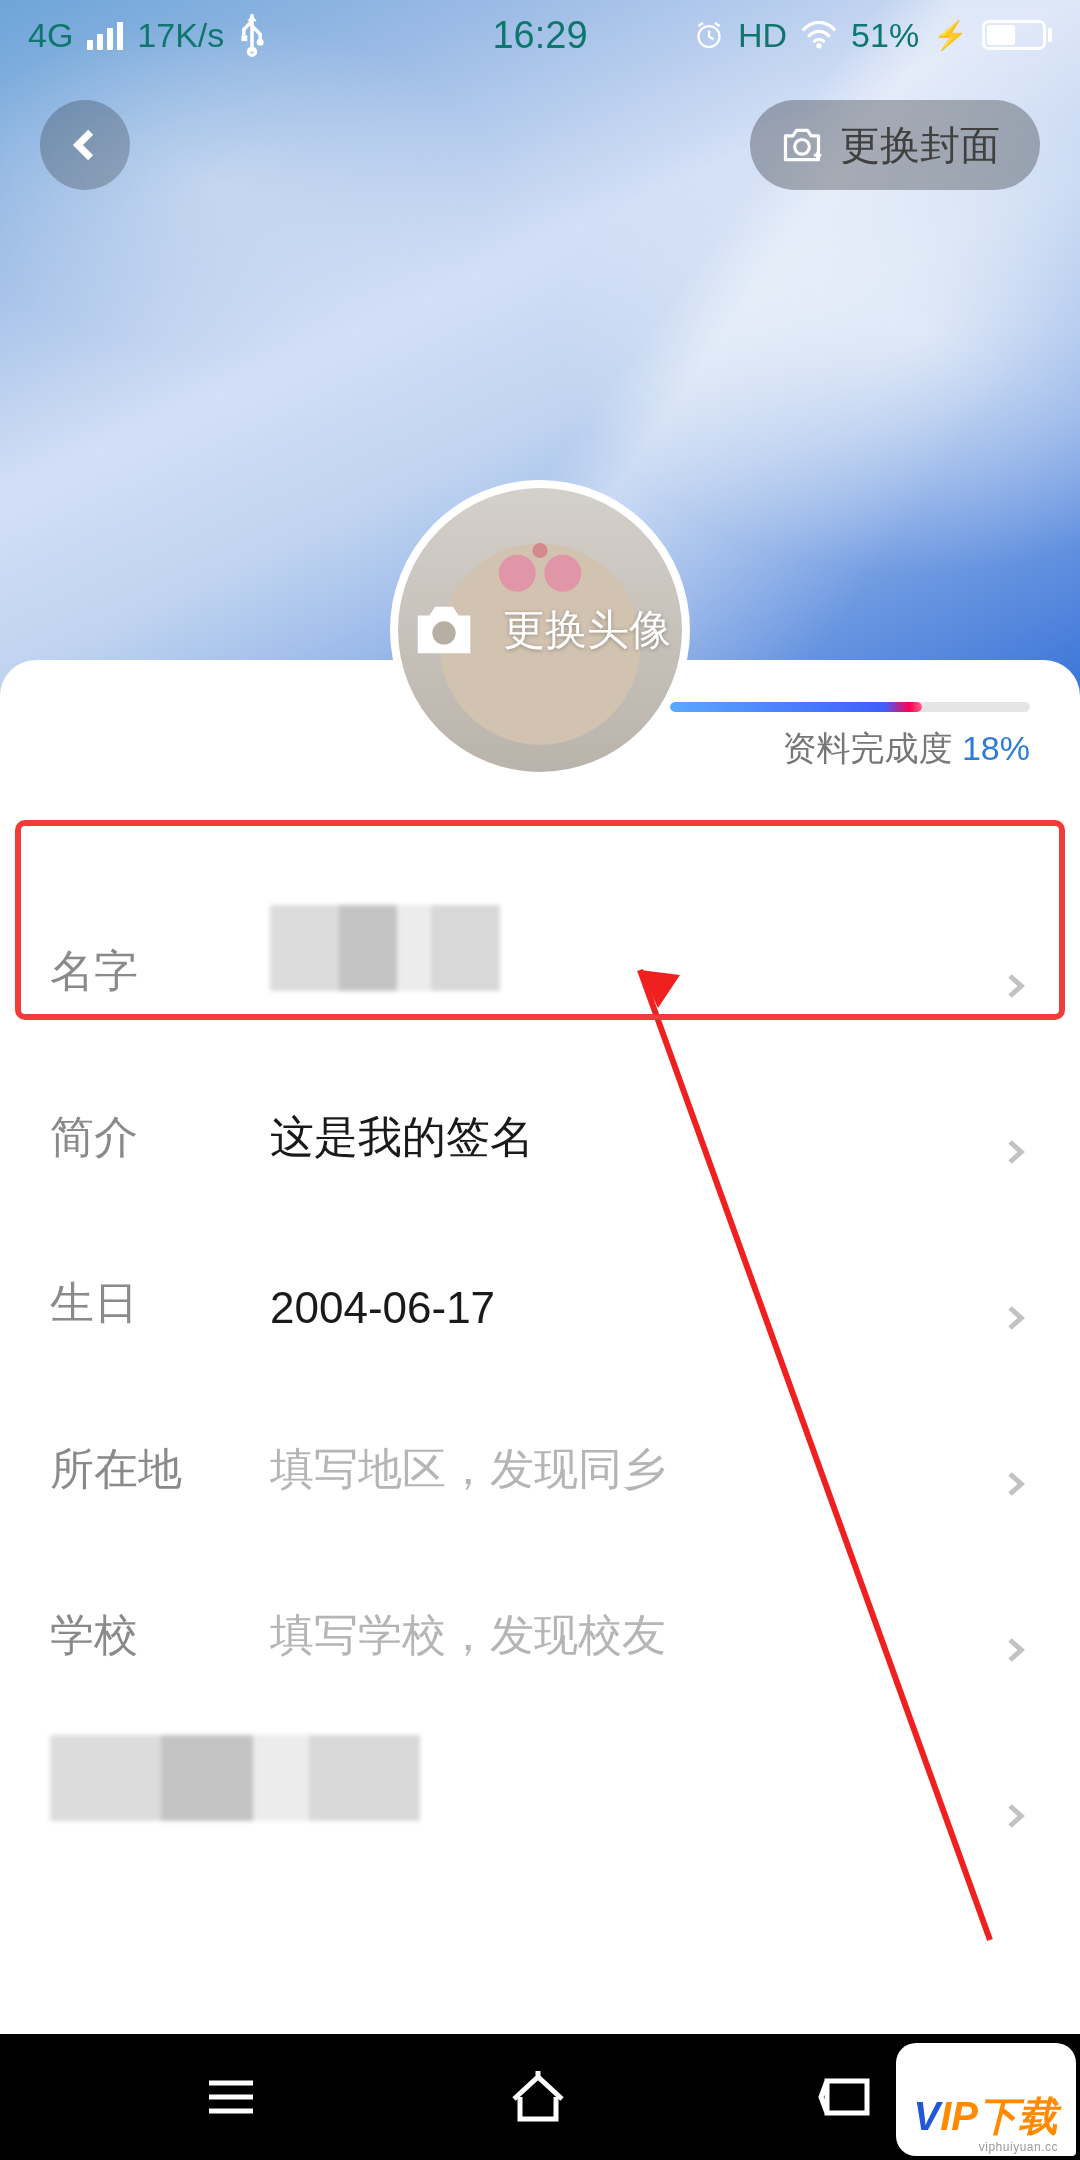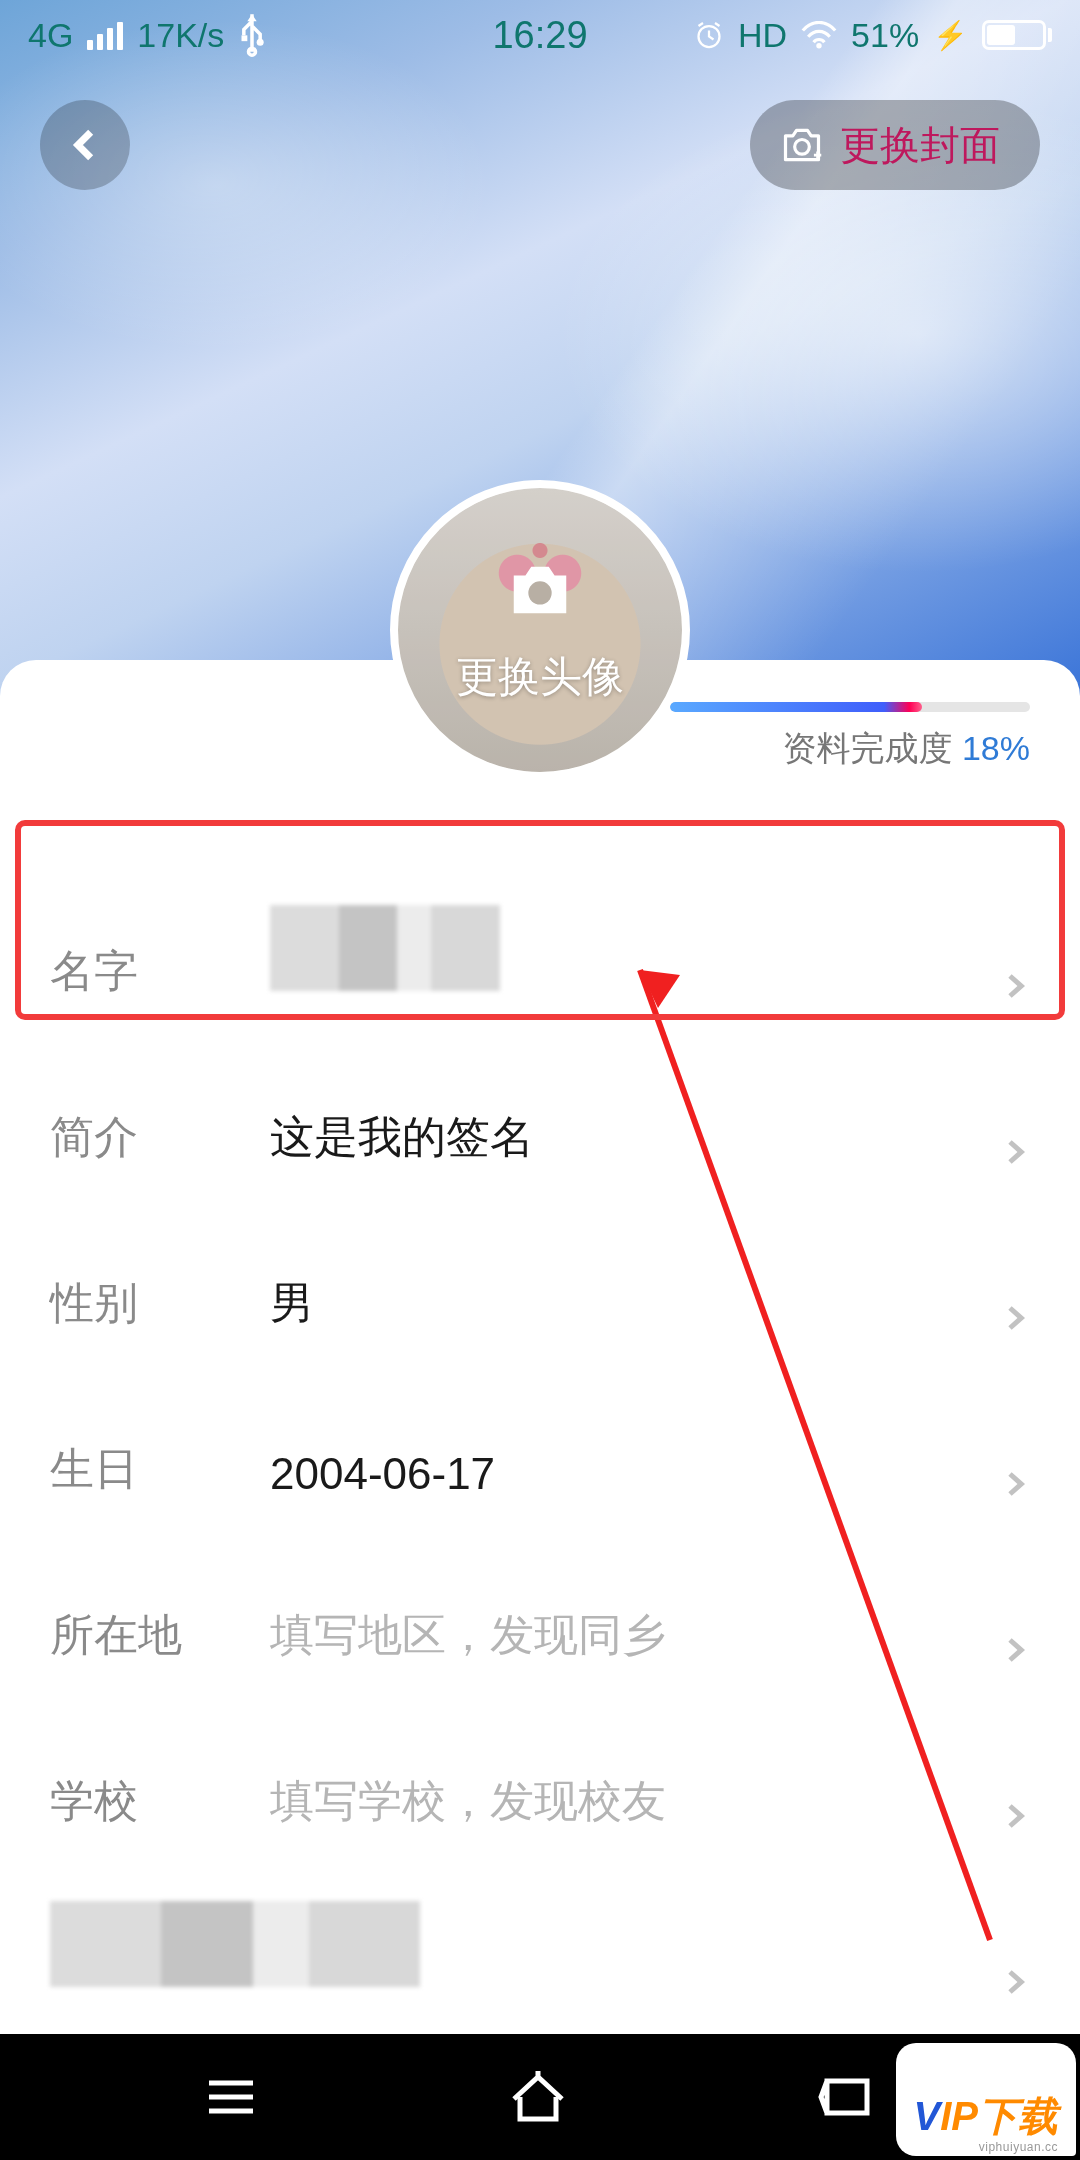--- a/index.html
+++ b/index.html
@@ -61,21 +61,21 @@
     z-index:25;
   }
   .back-btn svg { width:34px; height:34px; stroke:#fff; stroke-width:5; fill:none; }
 
   .change-cover-btn {
     position:absolute; top:100px; right:40px;
     height:90px; padding:0 40px 0 30px;
     border-radius:45px;
     background:rgba(0,0,0,0.28);
     display:flex; align-items:center; gap:16px;
-    color:#be185d; font-size:40px;
+    color:#404040; font-size:40px;
     z-index:25;
   }
   .change-cover-btn svg { width:44px; height:44px; fill:#fff; }
 
   
   .card {
     position:absolute; top:660px; left:0; right:0; bottom:126px;
     background:#fff;
     border-radius:36px 36px 0 0;
   }
@@ -89,21 +89,21 @@
     width:100%; height:100%; border-radius:50%;
     background:
       radial-gradient(circle at 42% 30%, #f6a2b5 0 18px, transparent 19px),
       radial-gradient(circle at 58% 30%, #f6a2b5 0 18px, transparent 19px),
       radial-gradient(circle at 50% 22%, #e8929a 0 7px, transparent 8px),
       radial-gradient(circle at 50% 55%, #e6d6c2 0 100px, transparent 101px),
       linear-gradient(#e8e5e0, #c9c4bb);
     border:8px solid #fff;
     overflow:hidden;
     position:relative;
-    display:flex; flex-direction:column; align-items:center; justify-content:center;
+    display:flex; flex-direction:row; align-items:center; justify-content:center;
     gap:24px;
   }
   .avatar::after{ 
     content:""; position:absolute; inset:0; background:rgba(100,90,80,0.15); border-radius:50%;
   }
   .avatar .cam { position:relative; z-index:2; width:70px; height:70px; }
   .avatar .cam svg { width:100%; height:100%; fill:#fff; }
   .avatar .txt { position:relative; z-index:2; color:#fff; font-size:42px; text-shadow:0 1px 4px rgba(0,0,0,0.3); }
 
   .progress-wrap {
@@ -272,27 +272,20 @@
   </div>
 
   <div class="row">
     <div class="row-label">简介</div>
     <div class="row-value">这是我的签名</div>
     <div class="row-chevron"><svg viewBox="0 0 24 24">
           <polyline points="8,4 17,12 8,20"></polyline>
         </svg></div>
   </div>
 
-  <div class="row">
-    <div class="row-label">性别</div>
-    <div class="row-value">男</div>
-    <div class="row-chevron"><svg viewBox="0 0 24 24">
-          <polyline points="8,4 17,12 8,20"></polyline>
-        </svg></div>
-  </div>
 
   <div class="row">
     <div class="row-label">生日</div>
     <div class="row-value">2004-06-17</div>
     <div class="row-chevron"><svg viewBox="0 0 24 24">
           <polyline points="8,4 17,12 8,20"></polyline>
         </svg></div>
   </div>
 
   <div class="row">

